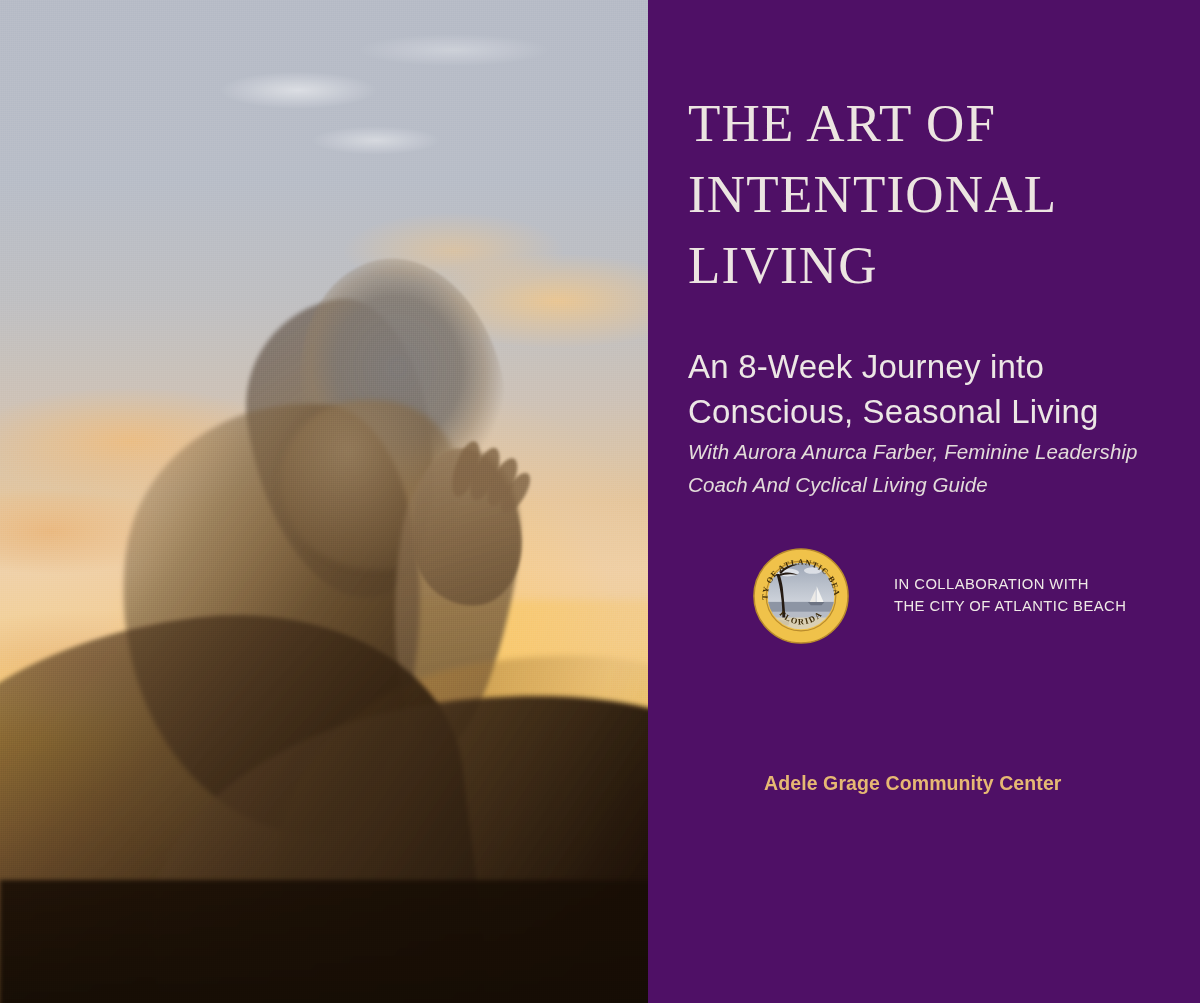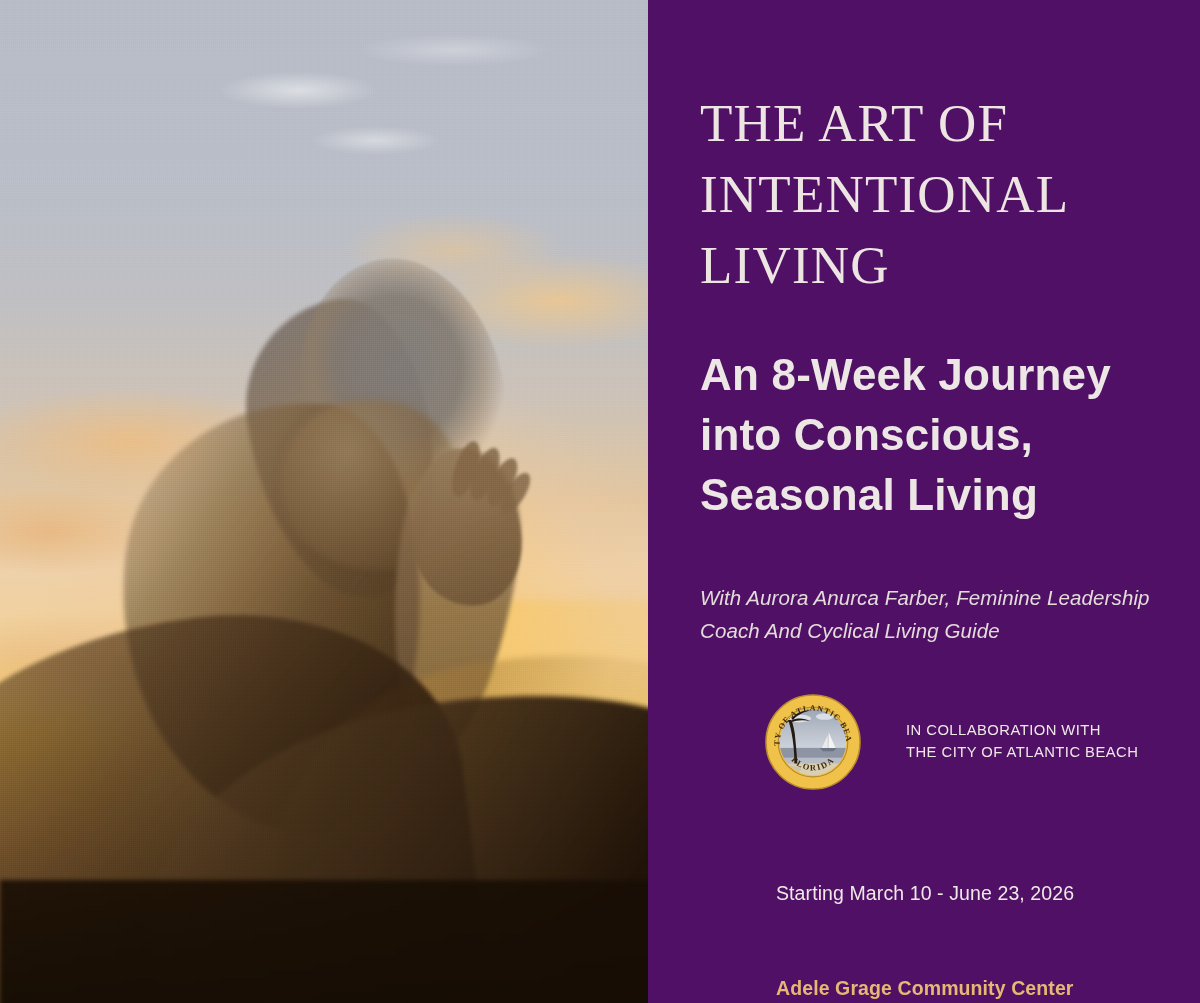--- a/index.html
+++ b/index.html
@@ -217,44 +217,43 @@
       repeating-linear-gradient(0deg, rgba(255,255,255,.045) 0 1px, rgba(0,0,0,0) 1px 2px),
       repeating-linear-gradient(90deg, rgba(255,255,255,.045) 0 1px, rgba(0,0,0,0) 1px 2px);
     mix-blend-mode:overlay;
   }
 
   
   .panel {
     position:relative;
     flex:1 1 auto;
     background:#4f1066;
-    padding:88px 40px 0 52px;
+    padding:88px 40px 0 40px;
   }
 
   .title {
     color:#ece5e1;
     font-family:"Liberation Serif", serif;
     font-weight:400;
     font-size:53px;
     letter-spacing:1.2px;
     line-height:1.34;
     text-transform:uppercase;
   }
 
   .subtitle {
     margin-top:44px;
     color:#ece7e5;
-    font-size:44px;
-    font-weight:700;
+    font-size:33px;
+    font-weight:400;
     line-height:1.36;
     letter-spacing:.2px;
   }
 
   .presenter {
-    margin-top:56px;
     color:#e3dcda;
     font-size:20.5px;
     font-style:italic;
     font-weight:400;
     line-height:1.62;
     letter-spacing:.1px;
   }
 
   .collab {
     margin-top:46px;
@@ -382,21 +381,20 @@
           <text font-family="Liberation Serif, serif" font-size="8.6" font-weight="700" fill="#3c2a08" letter-spacing="1.6">
             <textPath href="#arcBot" startOffset="50%" text-anchor="middle">FLORIDA</textPath>
           </text>
         </svg>
       </div>
       <div class="collab-text">In collaboration with
 The City of Atlantic Beach</div>
     </div>
 
     <div class="schedule">
-      <div>Starting March 10 - June 23, 2026</div>
     </div>
 
     <div class="venue">
       <div class="venue-name">Adele Grage Community Center</div>
 
     </div>
 
   </div>
 </div>
 

